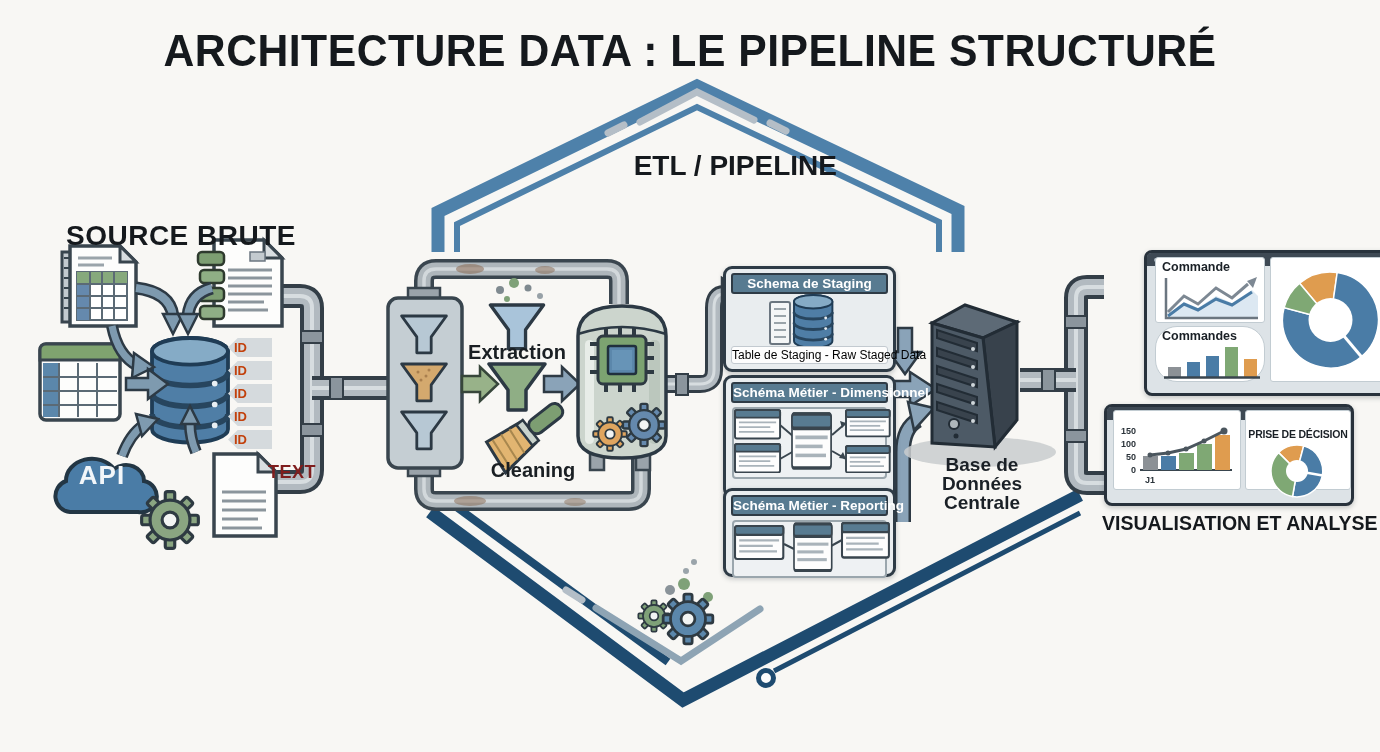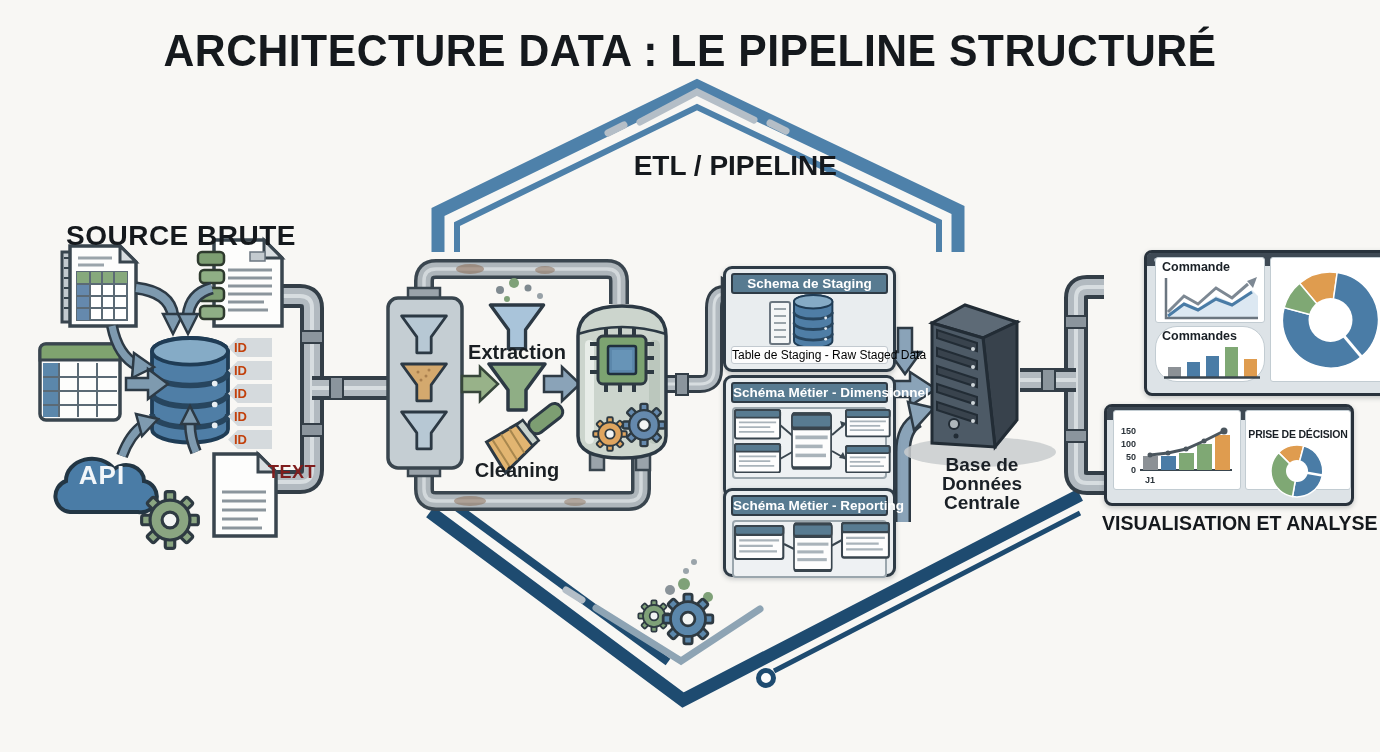--- a/index.html
+++ b/index.html
@@ -4,21 +4,21 @@
 <style>
   html,body{margin:0;padding:0;}
   body{font-family:"Liberation Sans",sans-serif;background:#e8e8e8;}
   #stage{position:relative;width:1380px;height:752px;background:#f8f7f4;overflow:hidden;}
   .abs{position:absolute;}
   #title{left:0;right:0;top:26px;text-align:center;font-size:44px;font-weight:800;color:#15191d;letter-spacing:.5px;white-space:nowrap;transform:scaleX(.97);}
   .section-label{font-weight:800;color:#15191d;}
   #label-source{left:66px;top:184px;font-size:28px;letter-spacing:.5px;margin-top:36px;}
   #label-etl{left:557px;top:150px;width:280px;text-align:right;font-size:28px;}
   #label-extraction{left:452px;top:341px;width:130px;text-align:center;font-size:20px;font-weight:700;color:#1a1f23;}
-  #label-cleaning{left:452px;top:459px;width:130px;text-align:center;font-size:20px;font-weight:700;color:#1a1f23;}
+  #label-cleaning{left:468px;top:459px;width:130px;text-align:center;font-size:20px;font-weight:700;color:#1a1f23;}
   .id-tag{left:228px;width:44px;height:19px;background:#d5dadd;clip-path:polygon(0 50%,22% 0,100% 0,100% 100%,22% 100%);
     font-size:13px;font-weight:800;color:#c2410c;text-align:left;line-height:19px;padding-left:6px;box-sizing:border-box;}
   #api-label{left:62px;top:460px;width:80px;text-align:center;font-size:26px;font-weight:800;color:#f2f6f9;letter-spacing:1px;}
   #text-doc-label{left:220px;top:462px;width:48px;font-size:18px;font-weight:800;color:#7f1d1d;letter-spacing:.5px;margin-left:48px;}
   .panel{background:#e9edef;border:3px solid #2e3b46;border-radius:9px;box-shadow:0 2px 5px rgba(40,50,60,.25);box-sizing:border-box;}
   .panel-header{margin:4px 5px 0;border:2px solid #2e3b46;background:#587b91;color:#fff;font-weight:700;font-size:13.5px;text-align:center;padding:1px 0;border-radius:3px;white-space:nowrap;}
   .panel-inner{margin:4px 6px;background:#eef1f3;border:2px solid #9aa6ad;border-radius:4px;}
   .caption{position:absolute;left:5px;right:5px;bottom:5px;background:#fdfdfd;border:1px solid #c3cad0;border-radius:3px;font-weight:400;font-size:12px;text-align:center;color:#000000;padding:1px 0;white-space:nowrap;}
   #db-label{left:916px;top:455px;width:132px;text-align:center;font-size:19px;font-weight:800;color:#1a2026;line-height:19px;}
   .window{background:#dde3e7;border:3px solid #28323c;border-radius:8px;box-sizing:border-box;box-shadow:0 2px 5px rgba(40,50,60,.25);}

